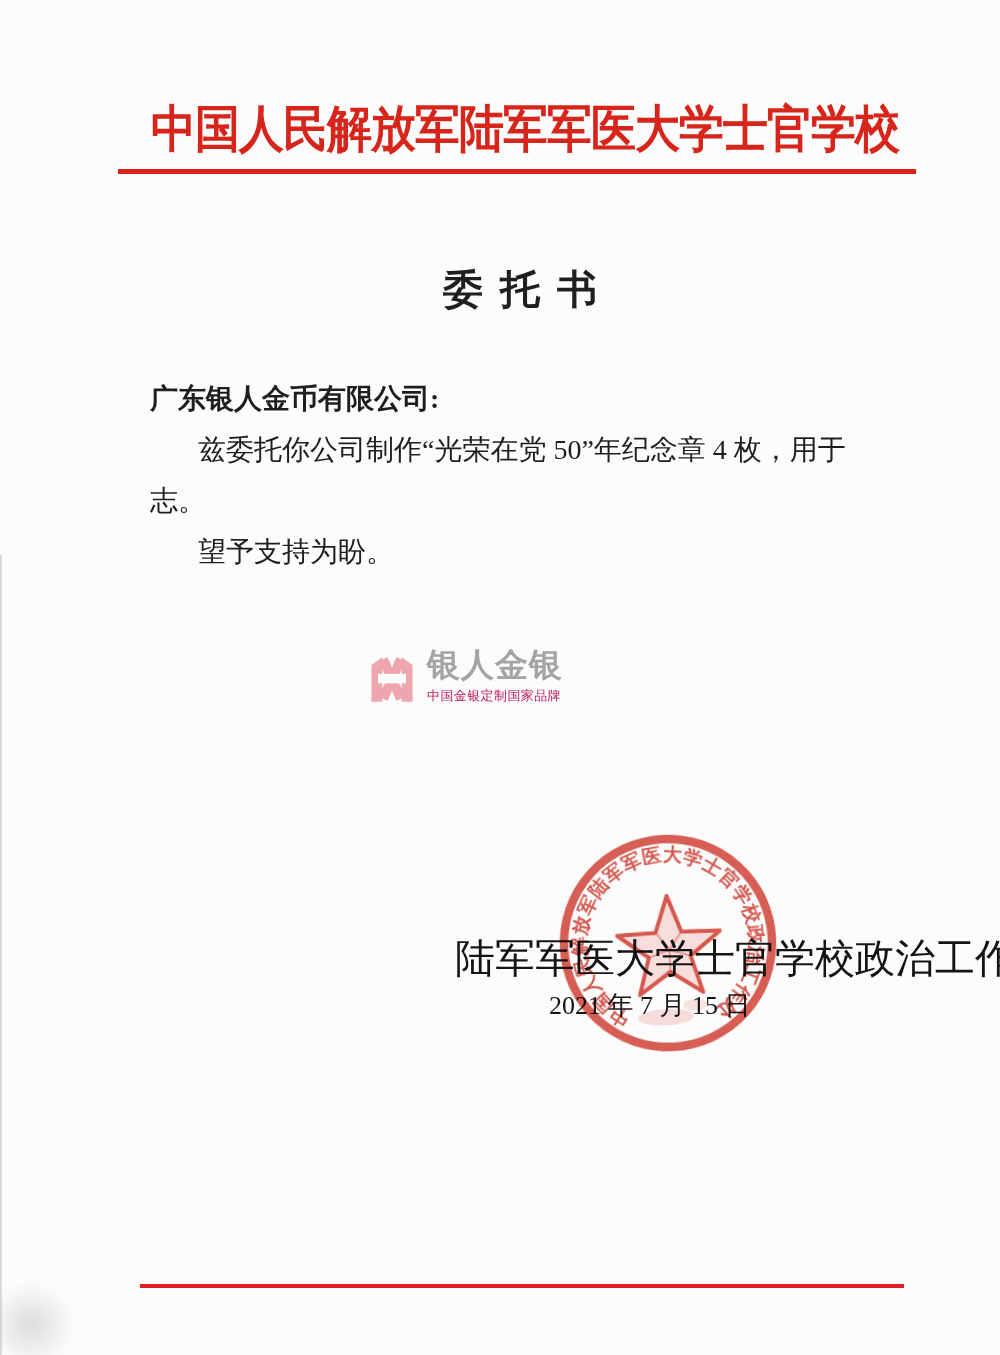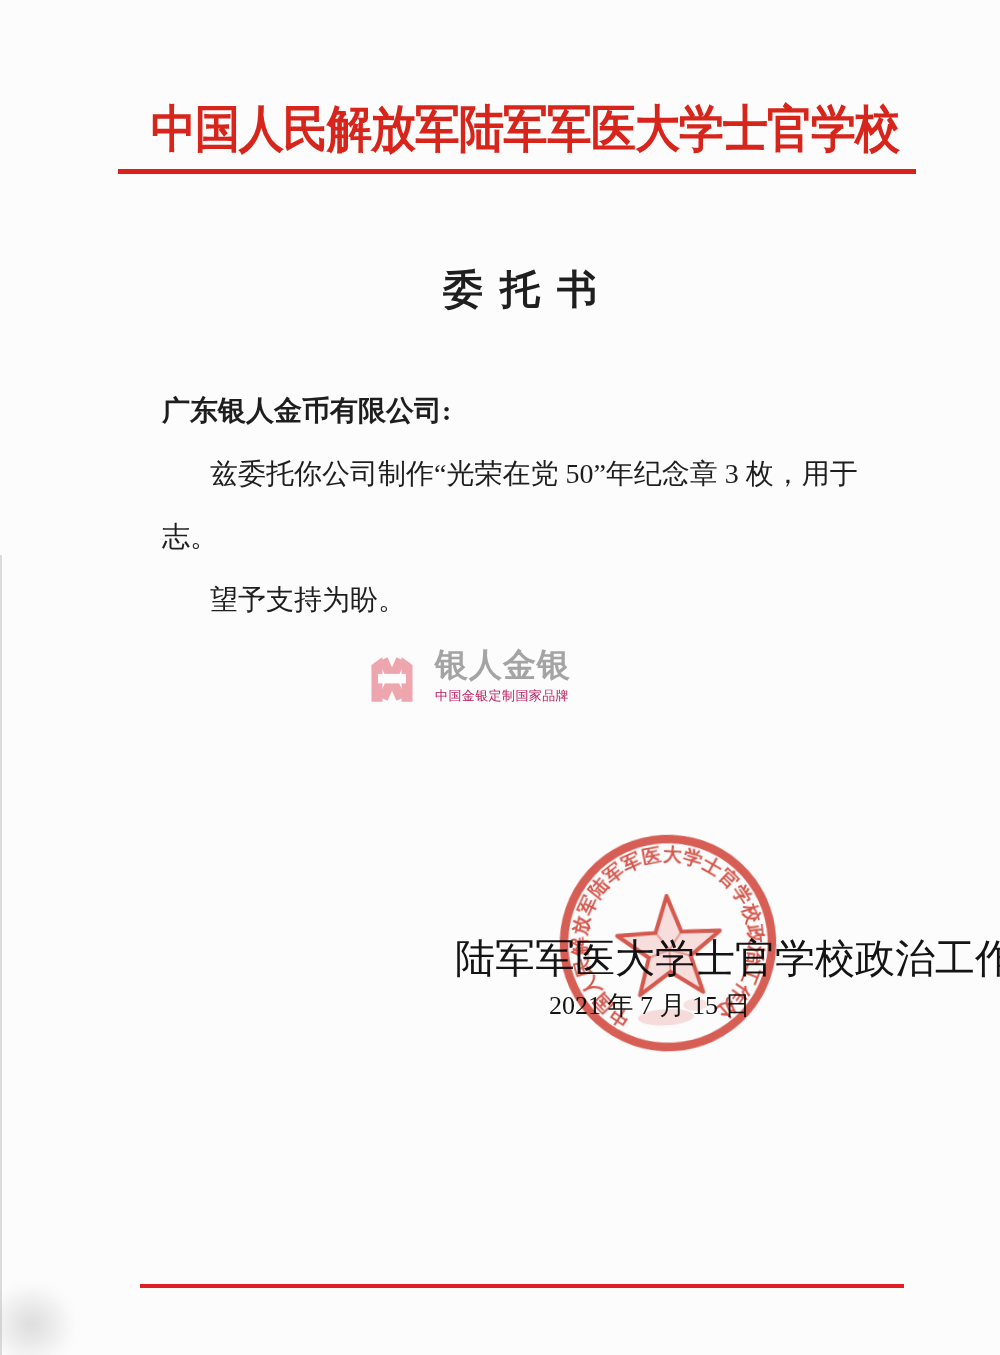--- a/index.html
+++ b/index.html
@@ -26,28 +26,28 @@
     position:absolute; top:262px; left:0; width:1057px; margin:0;
     text-align:center; color:#1f1f1f; font-weight:bold;
     font-size:40px; letter-spacing:17px; white-space:nowrap;
   }
 
   
   .body-block {
     position:absolute; left:150px; top:373px; width:766px;
     font-size:28px; line-height:51px; color:#1e1e1e;
   }
-  .body-block p { margin:12px; }
+  .body-block p { margin:0; }
   .salutation { font-weight:bold; }
   .indent { text-indent:48px; }
 
   
   .watermark {
     position:absolute; left:370px; top:648px;
-    display:flex; align-items:flex-start; gap:21px;
+    display:flex; align-items:flex-start; gap:13px;
   }
   .wm-logo { width:44px; height:50px; margin-top:6px; display:block; }
   .wm-name {
     font-family:"Liberation Sans","DejaVu Sans",sans-serif;
     font-size:33px; font-weight:bold; color:#a4a4a4; letter-spacing:1px;
     line-height:1.05;
   }
   .wm-tagline {
     font-family:"Liberation Sans","DejaVu Sans",sans-serif;
     margin-top:4px; font-size:13px; color:#be185d; letter-spacing:0.4px;
@@ -93,21 +93,21 @@
 
 <div class="page">
 
   <h1 class="org-name">中国人民解放军陆军军医大学士官学校</h1>
   <div class="rule-top"></div>
 
   <h2 class="doc-title">委托书</h2>
 
   <div class="body-block">
     <p class="salutation">广东银人金币有限公司:</p>
-    <p class="indent">兹委托你公司制作“光荣在党 50”年纪念章 3 枚，用于</p>
+    <p class="indent">兹委托你公司制作“光荣在党 50”年纪念章 4 枚，用于</p>
     <p>志。</p>
     <p class="indent">望予支持为盼。</p>
   </div>
 
   <div class="watermark">
     <svg class="wm-logo" viewBox="0 0 60 66" aria-hidden="true">
       <g fill="#eea6ae">
         <path d="M2 14 L17 3 L17 64 L2 64 Z"></path>
         <path d="M43 3 L58 14 L58 64 L43 64 Z"></path>
       </g>

